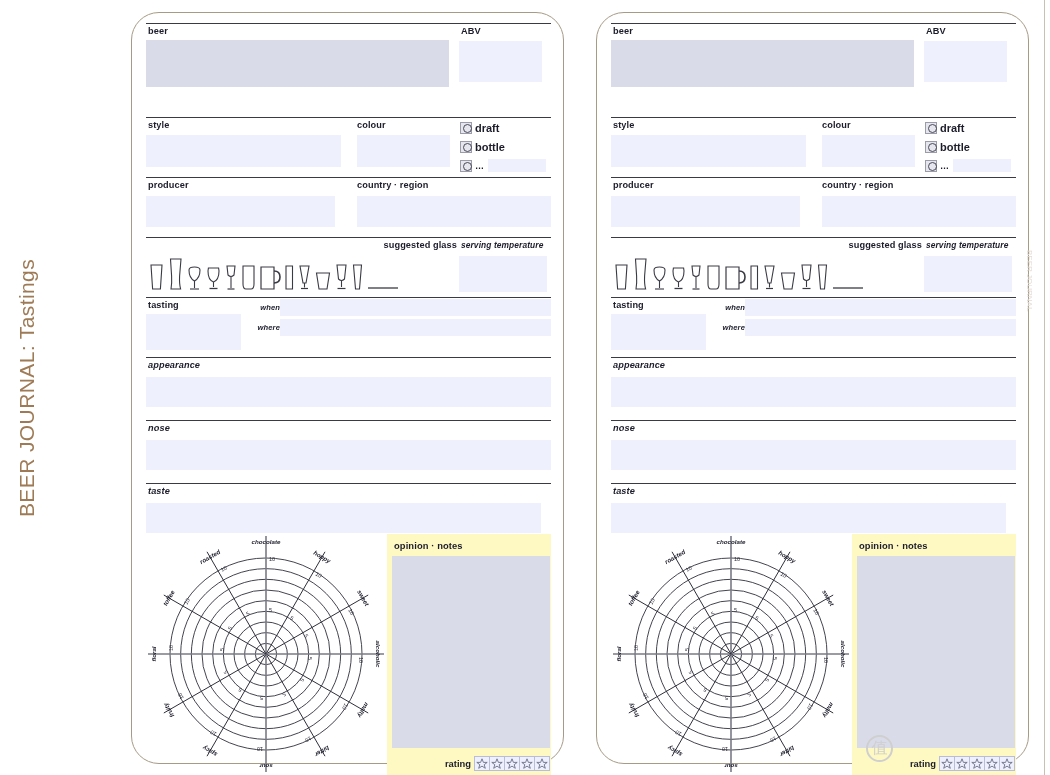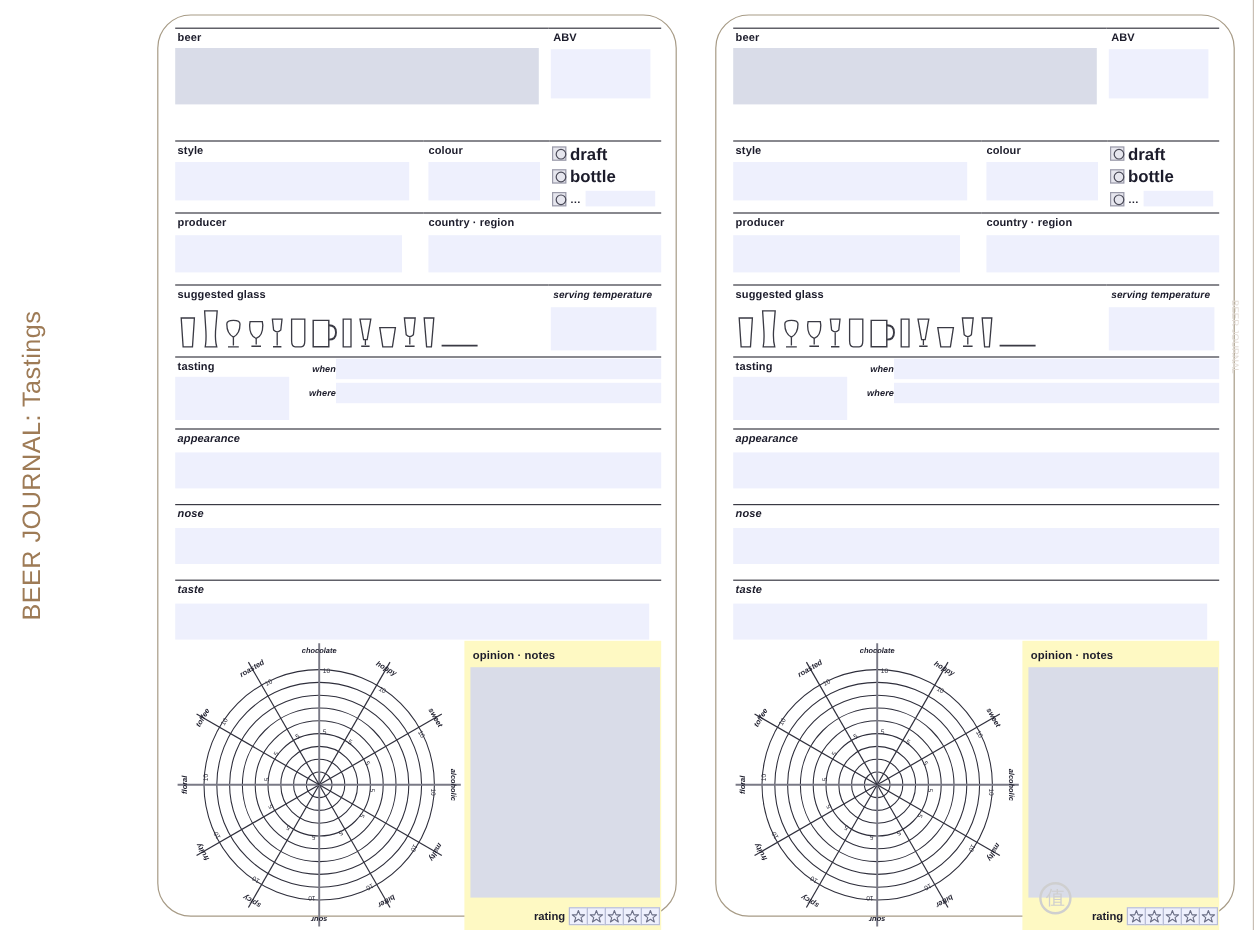--- a/index.html
+++ b/index.html
@@ -94,34 +94,34 @@
     flex: 0 0 auto;
   }
   .radio::after {
     content: "";
     position: absolute;
     left: 1.5px; top: 1.5px;
     width: 7px; height: 7px;
     border: 1px solid #4a4a58;
     border-radius: 50%;
   }
-  .radio-lbl { font-size: 14px; font-weight: 700; color: #1c1c2b; }
+  .radio-lbl { font-size: 11px; font-weight: 700; color: #1c1c2b; }
   .radio-lbl.dots { font-size: 9px; letter-spacing: 1px; }
   #other-field { height: 13px; width: 58px; margin-left: 3px; }
 
   
   #r-prod { height: 59px; margin-top: 1px; }
   #prod-col { width: 207px; }
   #prod-field { height: 31px; margin-top: 3px; width: 189px; }
   #country-col { width: 198px; }
   #country-field { height: 31px; margin-top: 3px; width: 194px; }
 
   
   #r-glass { height: 59px; margin-top: 1px; }
-  #glass-col { width: 311px; }
+  #glass-col { width: 311px; text-align: right; }
   #glasses {
     display: flex; align-items: flex-end;
     gap: 2px; height: 36px; padding-left: 2px; margin-top: 3px;
   }
   .glass { display: block; }
   #temp-col { width: 94px; font-style: italic; }
   #temp-field { height: 36px; margin: 3px 0 0 2px; width: 88px; }
 
   
   #r-tasting { height: 59px; margin-top: 1px; }

